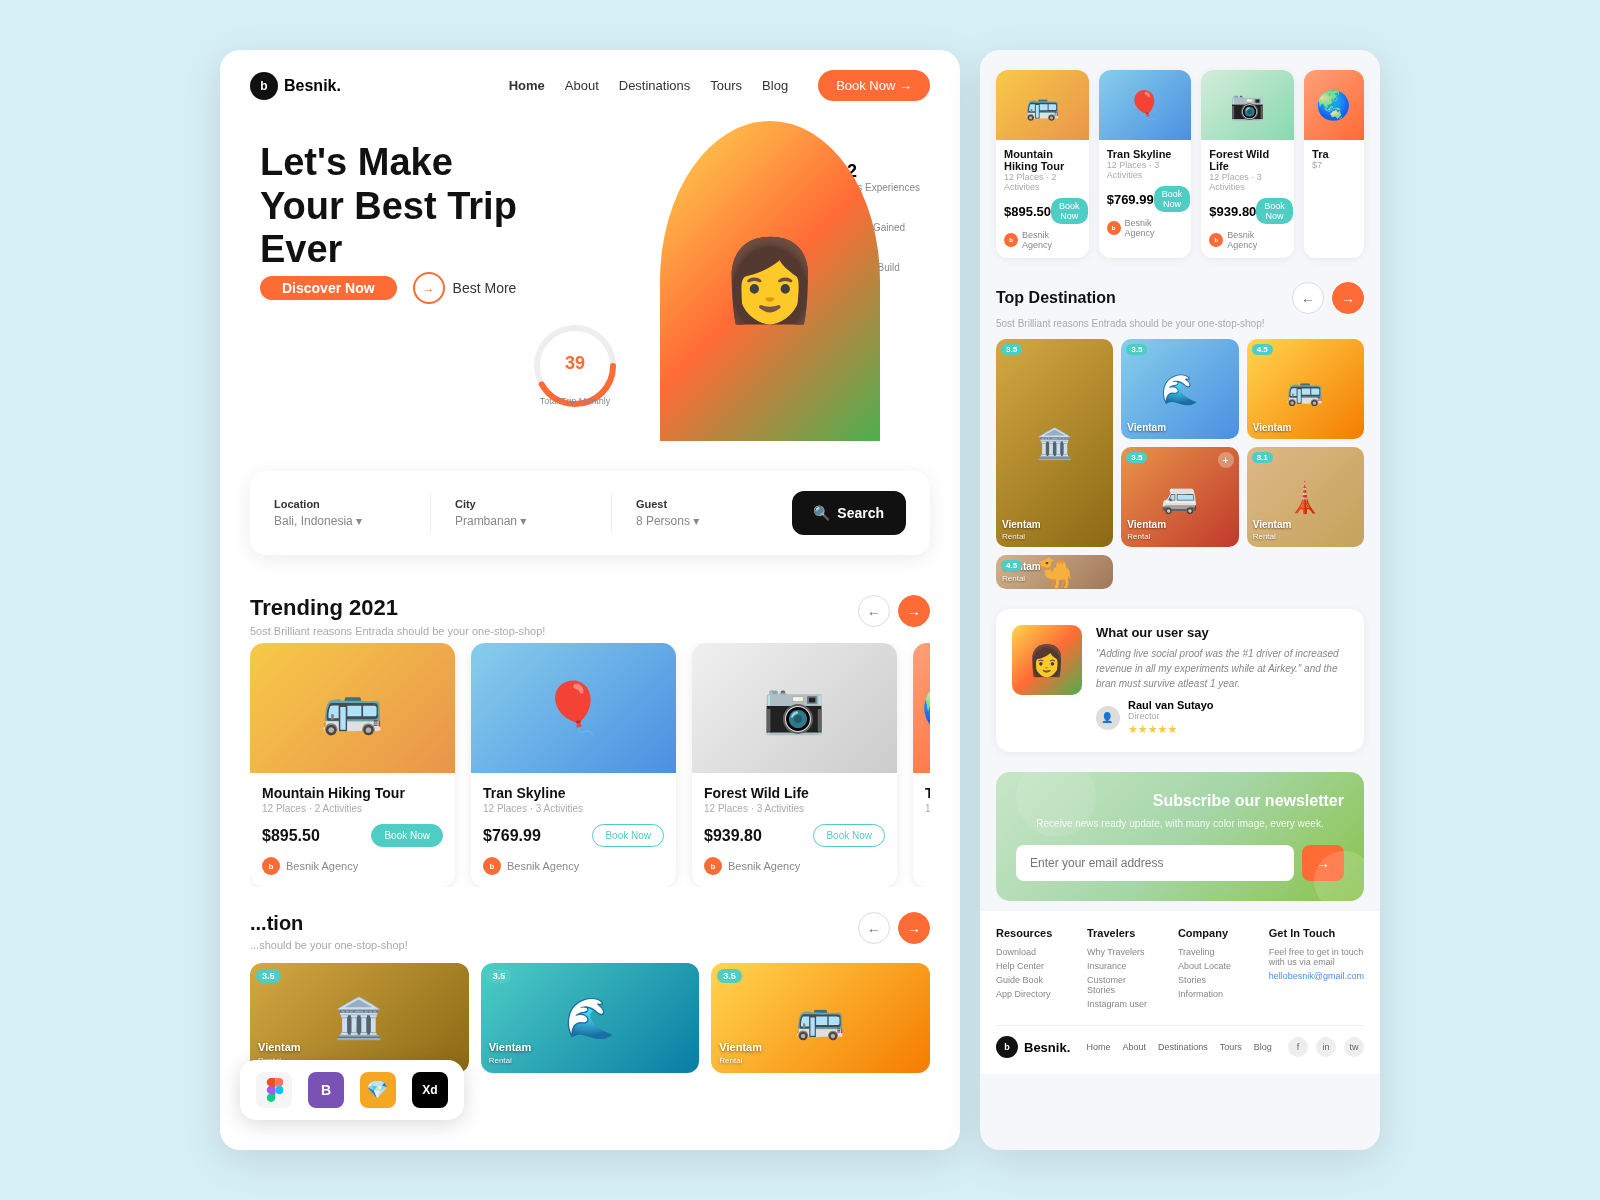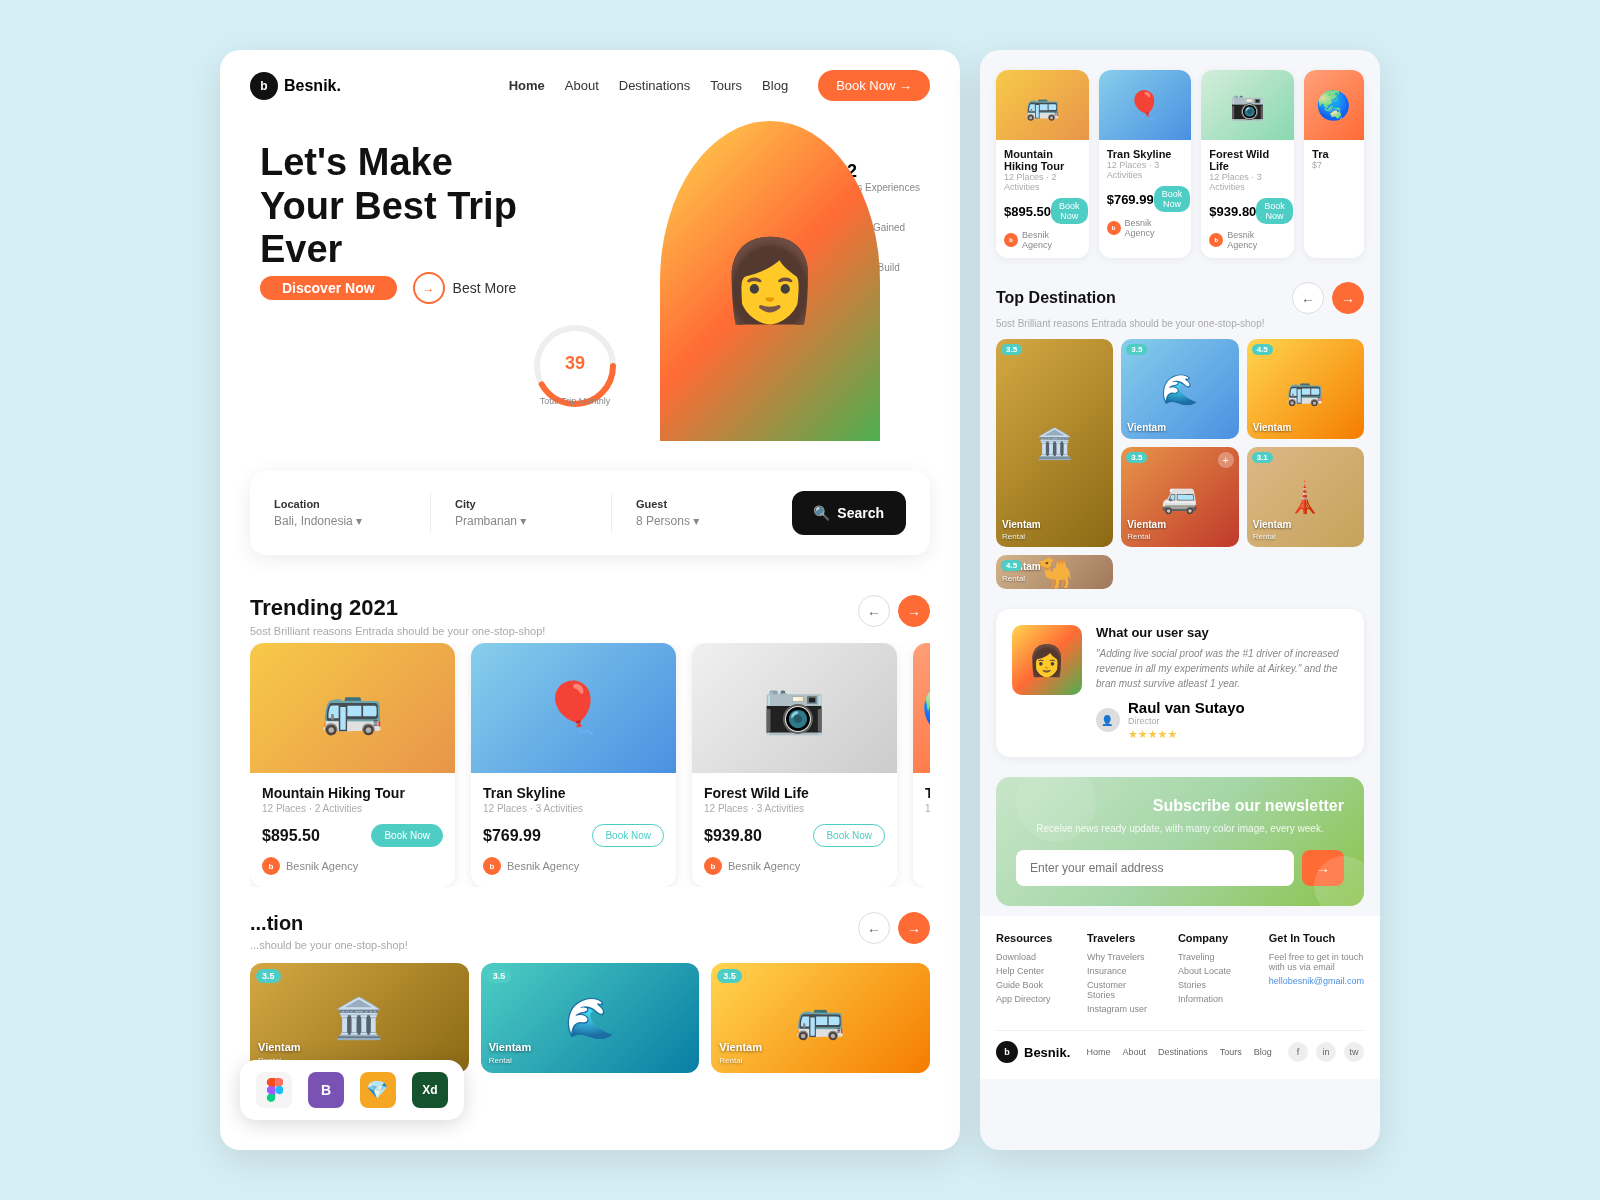--- a/index.html
+++ b/index.html
@@ -417,21 +417,21 @@
     }
     .tool-icon {
       width: 36px; height: 36px;
       border-radius: 8px;
       display: flex; align-items: center; justify-content: center;
       font-size: 18px;
     }
     .tool-figma { background: #f5f5f5; }
     .tool-bootstrap { background: #7952b3; color: #fff; font-weight: 700; font-size: 14px; }
     .tool-sketch { background: #f5a623; }
-    .tool-xd { background: #14532d; color: #fff; font-size: 12px; font-weight: 700; }
+    .tool-xd { background: #000000; color: #fff; font-size: 12px; font-weight: 700; }
 
     
     .right-panel {
       background: #f5f7fa;
       border-radius: 20px;
       width: 400px;
       height: 1100px;
       overflow: hidden;
       position: relative;
       box-shadow: 0 10px 40px rgba(0,0,0,0.1);
@@ -599,21 +599,21 @@
     .testimonial-user {
       display: flex; align-items: center; gap: 8px; margin-top: 8px;
     }
     .user-avatar {
       width: 24px; height: 24px;
       background: #ddd;
       border-radius: 50%;
       display: flex; align-items: center; justify-content: center;
       font-size: 10px;
     }
-    .user-name { font-size: 15px; font-weight: 600; text-align: center; }
+    .user-name { font-size: 11px; font-weight: 600; text-align: center; }
     .user-role { font-size: 9px; color: #aaa; }
     .stars { color: #f7c948; font-size: 11px; margin-top: 2px; }
 
     
     .newsletter {
       margin: 10px 16px;
       background: linear-gradient(135deg, #c8e6c9, #a5d6a7, #8bc34a);
       border-radius: 14px;
       padding: 20px;
       position: relative;

